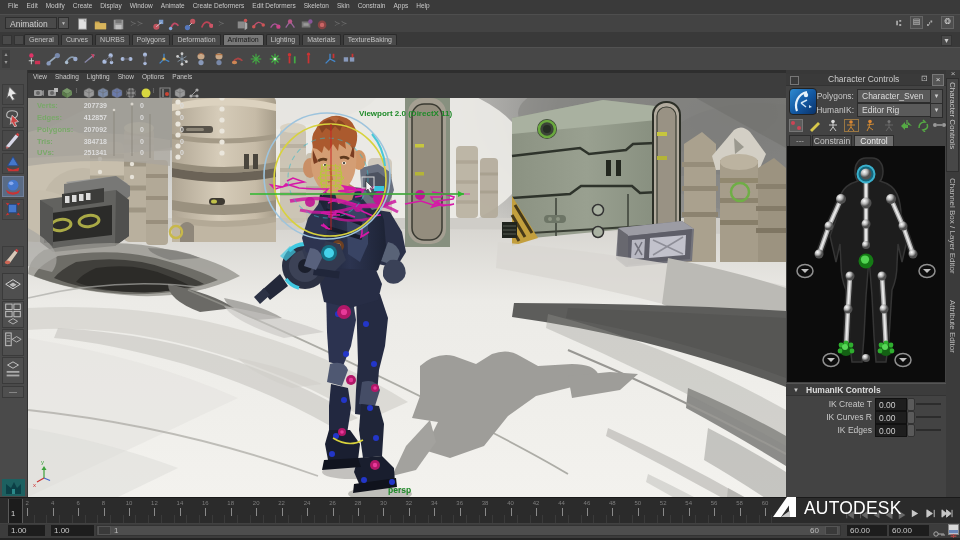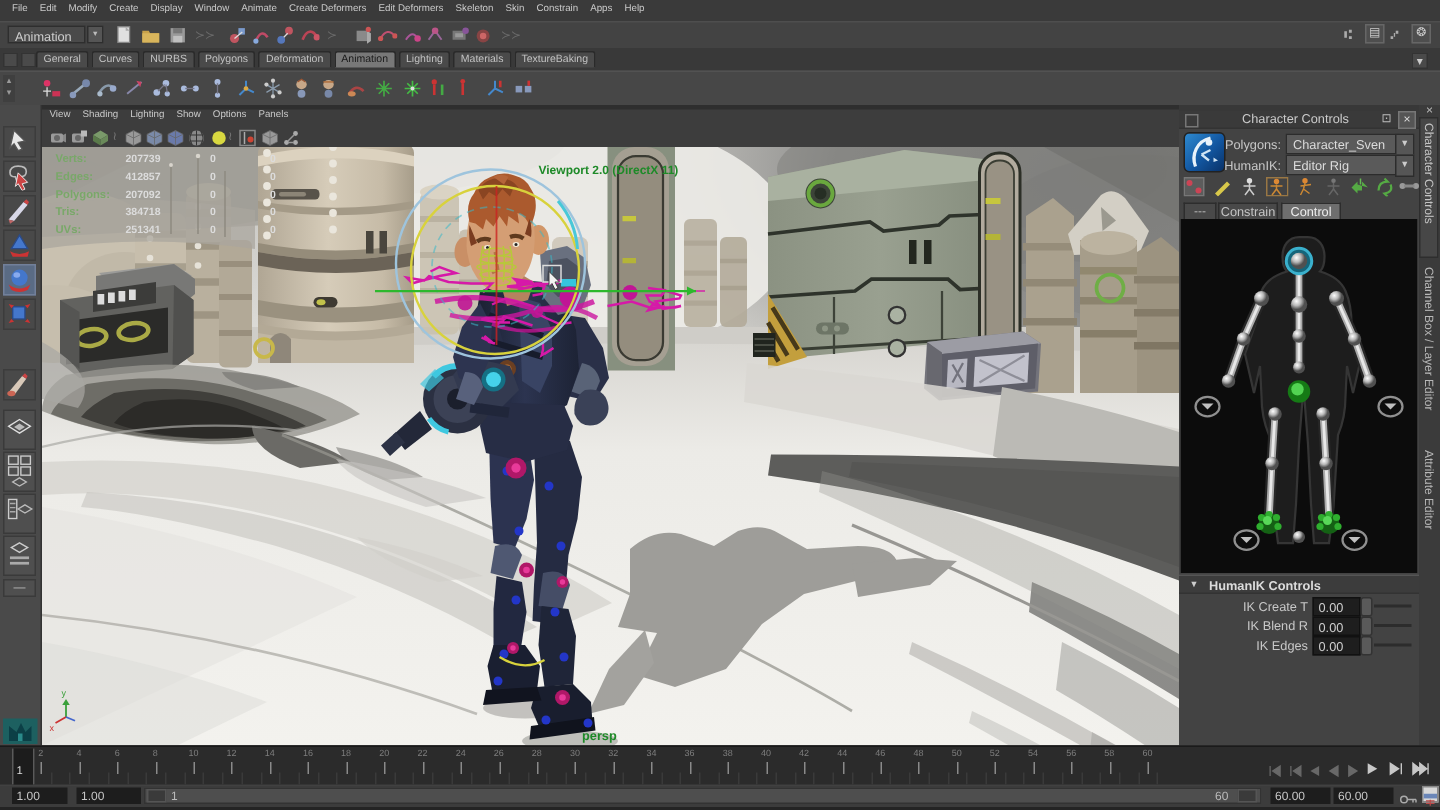--- a/index.html
+++ b/index.html
@@ -812,21 +812,21 @@
           <path d="M112 212l4 4 4-4z" fill="#c0c0c0"></path>
         </svg></div>
       <div class="abs" style="left:0px;top:313px;width:160px;height:13px;background:#3c3c3c;border-top:1px solid #555;border-bottom:1px solid #333;box-sizing:border-box;">
         <span style="position:absolute;left:7px;top:3px;color:#ccc;font-size:6px;">▼</span>
         <span style="position:absolute;left:20px;top:1px;color:#dcdcdc;font-size:8.5px;font-weight:bold;">HumanIK Controls</span>
       </div>
       <div class="abs" style="left:0;top:329px;width:86px;height:11px;color:#c8c8c8;font-size:8.5px;text-align:right;">IK Create T</div>
       <div class="abs" style="left:89px;top:328px;width:27px;height:10px;background:#1e1e1e;border:1px solid #111;color:#cfcfcf;font-size:8.5px;padding:1px 0 0 3px;">0.00</div>
       <div class="abs" style="left:121px;top:328px;width:6px;height:11px;background:#5a5a5a;border:1px solid #333;border-radius:2px;"></div>
       <div class="abs" style="left:130px;top:333px;width:25px;height:2px;background:#2c2c2c;"></div>
-      <div class="abs" style="left:0;top:342px;width:86px;height:11px;color:#c8c8c8;font-size:8.5px;text-align:right;">IK Blend R</div>
+      <div class="abs" style="left:0;top:342px;width:86px;height:11px;color:#c8c8c8;font-size:8.5px;text-align:right;">IK Curves R</div>
       <div class="abs" style="left:89px;top:341px;width:27px;height:10px;background:#1e1e1e;border:1px solid #111;color:#cfcfcf;font-size:8.5px;padding:1px 0 0 3px;">0.00</div>
       <div class="abs" style="left:121px;top:341px;width:6px;height:11px;background:#5a5a5a;border:1px solid #333;border-radius:2px;"></div>
       <div class="abs" style="left:130px;top:346px;width:25px;height:2px;background:#2c2c2c;"></div>
       <div class="abs" style="left:0;top:355px;width:86px;height:11px;color:#c8c8c8;font-size:8.5px;text-align:right;">IK Edges</div>
       <div class="abs" style="left:89px;top:354px;width:27px;height:10px;background:#1e1e1e;border:1px solid #111;color:#cfcfcf;font-size:8.5px;padding:1px 0 0 3px;">0.00</div>
       <div class="abs" style="left:121px;top:354px;width:6px;height:11px;background:#5a5a5a;border:1px solid #333;border-radius:2px;"></div>
       <div class="abs" style="left:130px;top:359px;width:25px;height:2px;background:#2c2c2c;"></div>
   </div>
   <div class="abs" style="left:946px;top:70px;width:14px;height:427px;background:#3b3b3b;">
     <div class="abs" style="left:1px;top:0px;width:12px;height:8px;color:#bbb;font-size:8px;text-align:center;line-height:8px;">×</div>
@@ -997,13 +997,18 @@
       <div class="abs" style="left:933px;top:1px;width:12px;height:10px;"><svg width="12" height="10" viewBox="0 0 12 10">
           <circle cx="3" cy="5" r="2.2" fill="none" stroke="#aaa"></circle>
           <path d="M5 5h6M9 5v2M11 5v2" stroke="#aaa"></path>
         </svg></div>
       <div class="abs" style="left:948px;top:0px;width:11px;height:11px;background:#d8d8d8;border:1px solid #888;box-sizing:border-box;"><svg width="9" height="9" viewBox="0 0 11 11">
           <rect x="0" y="0" width="11" height="4" fill="#6a86b8"></rect>
           <path d="M2 6h7M2 8h7M5.5 5v5" stroke="#b84848"></path>
         </svg></div>
   </div>
   <div class="abs" style="left:0;top:538px;width:960px;height:2px;background:#242424;"></div>
+  <div class="abs" style="left:770px;top:492px;width:190px;height:30px;"><svg width="190" height="30" viewBox="0 0 190 30">
+        <path d="M17 5L3 25h8l8-11.5V25h7V5z" fill="#ffffff"></path>
+        <path d="M11 25l9-6.5V25z" fill="#c8c8c8"></path>
+        <text x="34" y="21.5" font-family="Liberation Sans,sans-serif" font-size="17.5" fill="#ffffff" letter-spacing="0.2">AUTODESK</text>
+      </svg></div>
 </div>
 
 </body></html>

